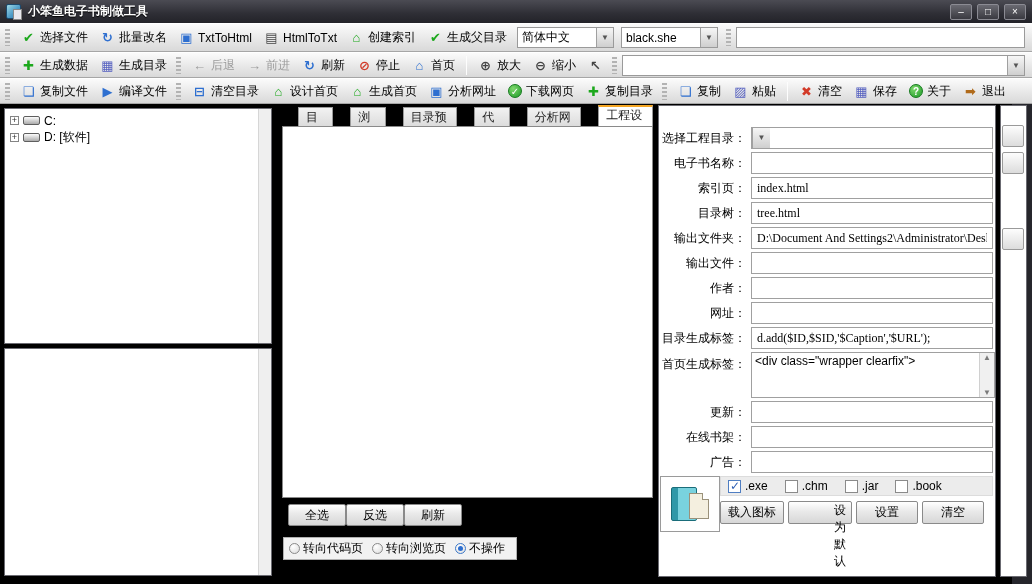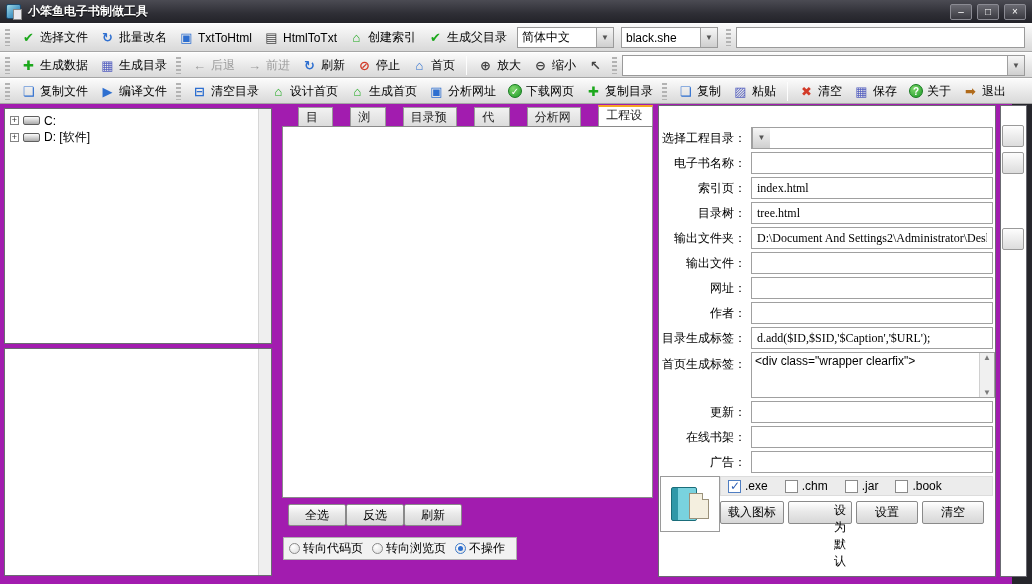--- a/index.html
+++ b/index.html
@@ -1,18 +1,18 @@
 <!DOCTYPE html>
 <html><head>
 <meta charset="utf-8">
 <style>
   * { margin:0; padding:0; box-sizing:border-box; }
   html,body { width:1032px; height:584px; }
   body { font-family:"Liberation Sans","DejaVu Sans",sans-serif; font-size:12px; color:#000; background:#26262c; overflow:hidden; }
-  #window { position:relative; width:1012px; height:584px; background:#a21caf; }
+  #window { position:relative; width:1012px; height:584px; background:#000000; }
 
   
   .titlebar { position:absolute; left:0; top:0; width:1032px; height:23px;
     background:linear-gradient(#4b4b53,#2e2e35 60%,#232329);
     display:flex; align-items:center; padding:0 6px; }
   .app-ic { width:15px; height:15px; margin-right:7px; position:relative;
     background:linear-gradient(135deg,#9fd8e4 0%,#4e9cc8 55%,#2d6da0 100%);
     border-radius:2px; border:1px solid #1c4a6e; }
   .app-ic::after { content:""; position:absolute; right:-2px; bottom:-2px; width:7px; height:9px;
     background:#e8e8ee; border:1px solid #888; }
@@ -361,25 +361,25 @@
     </div>
     <div class="frow">
       <span class="flabel">输出文件夹：</span>
       <input class="ffield" value="D:\Document And Settings2\Administrator\Desktop" style="">
     </div>
     <div class="frow">
       <span class="flabel">输出文件：</span>
       <input class="ffield" value="" style="">
     </div>
     <div class="frow">
+      <span class="flabel">作者：</span>
+      <input class="ffield" value="" style="">
+    </div>
+    <div class="frow">
       <span class="flabel">网址：</span>
-      <input class="ffield" value="" style="">
-    </div>
-    <div class="frow">
-      <span class="flabel">作者：</span>
       <input class="ffield" value="" style="">
     </div>
     <div class="frow">
       <span class="flabel">目录生成标签：</span>
       <input class="ffield" value="d.add($ID,$SID,'$Caption','$URL');" style="">
     </div>
     <div class="tarow">
       <span class="flabel">首页生成标签：</span>
       <div class="ta-wrap">
         <textarea style="">&lt;div class="wrapper clearfix"&gt;</textarea>

